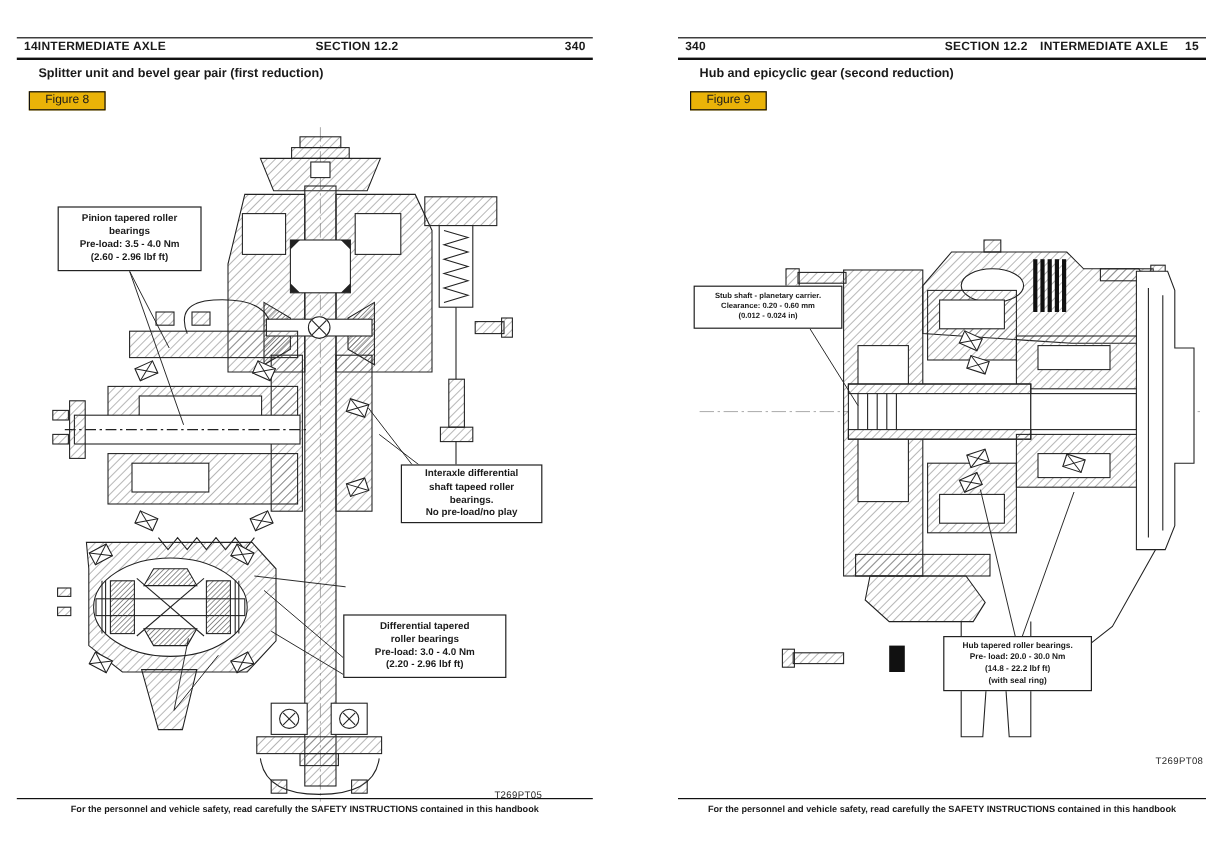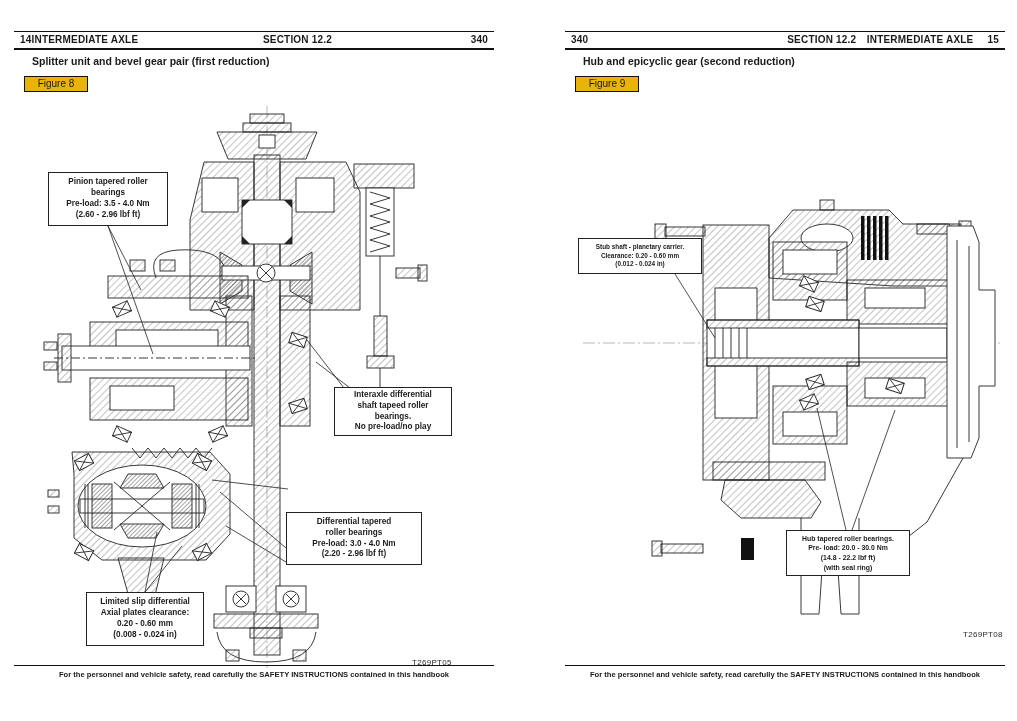--- a/index.html
+++ b/index.html
@@ -201,24 +201,20 @@
 Pre-load: 3.5 - 4.0 Nm
 (2.60 - 2.96 lbf ft)</div>
   <div class="callout co-l" style="left:320px;top:387px;width:118px;min-height:47px;">Interaxle differential
 shaft tapeed roller
 bearings.
 No pre-load/no play</div>
   <div class="callout co-l" style="left:272px;top:512px;width:136px;min-height:53px;">Differential tapered
 roller bearings
 Pre-load: 3.0 - 4.0 Nm
 (2.20 - 2.96 lbf ft)</div>
-  <div class="callout co-l" style="left:72px;top:592px;width:118px;min-height:54px;">Limited slip differential
-Axial plates clearance:
-0.20 - 0.60 mm
-(0.008 - 0.024 in)</div>
 
   <div class="figcode" style="left:398px;top:658px;">T269PT05</div>
 
   <div class="pfooter">For the personnel and vehicle safety, read carefully the SAFETY INSTRUCTIONS contained in this handbook</div>
 </div>
 
 <div class="page" id="page-right">
 
   <div class="hdr">
     <span class="hcell hl">

